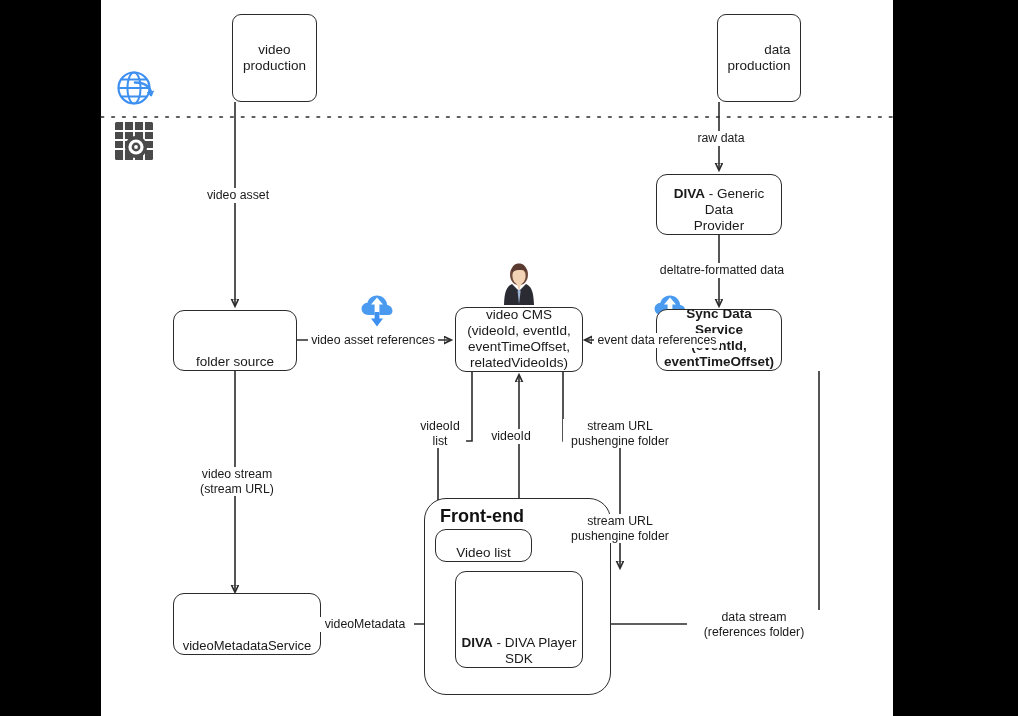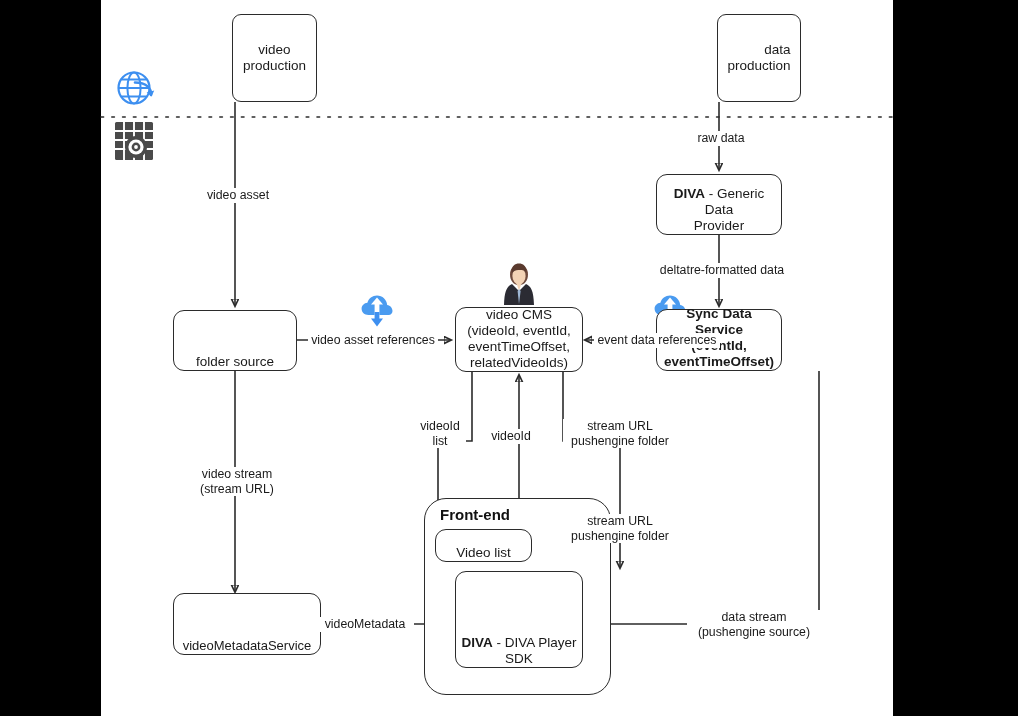--- a/index.html
+++ b/index.html
@@ -14,21 +14,21 @@
         display:flex;align-items:center;justify-content:center;text-align:center;
         color:#1a1a1a;font-size:13.5px;line-height:16px;}
   .node.round{border-radius:11px;align-items:flex-end;}
   .node.sq{border-radius:9px;margin-left:39px;}
   .node .inner{padding:0 4px;white-space:pre-line;}
   .node b{font-weight:bold;}
 
   
   .group{position:absolute;box-sizing:border-box;border:1.6px solid #2b2b2b;
          background:#fff;border-radius:22px;}
-  .group-title{position:absolute;font-weight:bold;font-size:15px;color:#111;}
+  .group-title{position:absolute;font-weight:bold;font-size:18px;color:#111;}
 
   
   .elabel{position:absolute;font-size:12.3px;line-height:14.5px;color:#1a1a1a;
           text-align:center;white-space:pre-line;background:#fff;padding:0 2px;}
 
   
   svg#wires{position:absolute;left:0;top:0;width:792px;height:716px;overflow:visible;}
   svg#wires path,svg#wires line{stroke:#2b2b2b;stroke-width:1.6px;fill:none;}
   .dotline{stroke:#1a1a1a;stroke-width:2.4px;stroke-dasharray:2.6 8.2;stroke-linecap:round;}
 
@@ -212,16 +212,16 @@
 
     <div class="elabel" style="left:462px;top:419px;width:110px;">stream URL
 pushengine folder</div>
 
     <div class="elabel" style="left:462px;top:514px;width:110px;">stream URL
 pushengine folder</div>
 
     <div class="elabel" style="left:215px;top:617px;width:94px;">videoMetadata</div>
 
     <div class="elabel" style="left:586px;top:610px;width:130px;">data stream
-(pushengine source)</div>
+(references folder)</div>
 
   </div>
 </div>
 
 </body></html>

